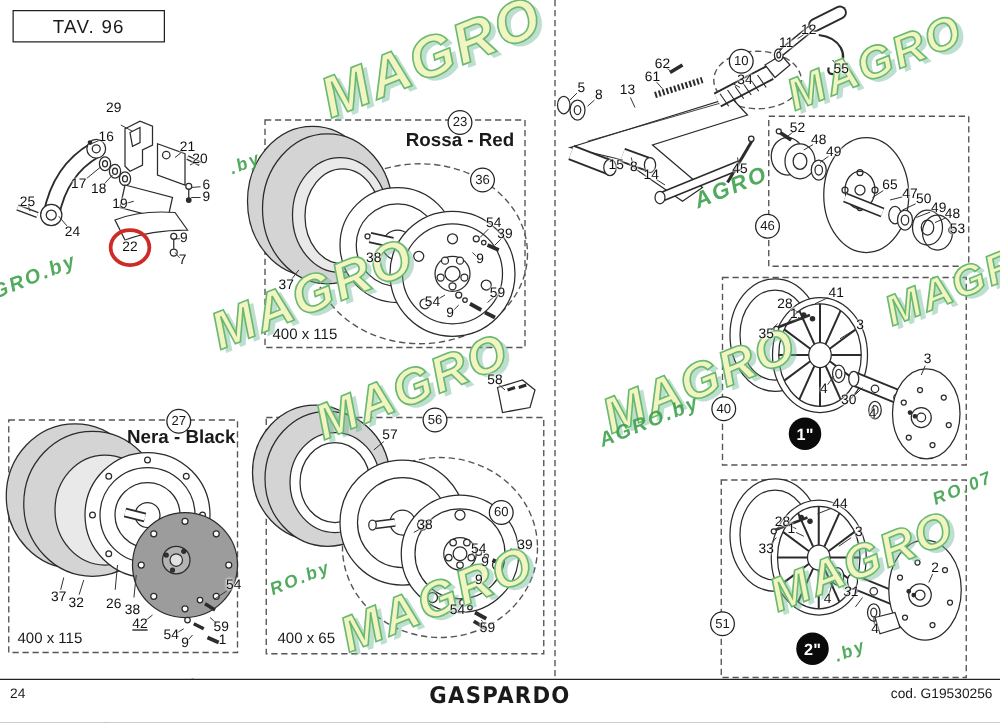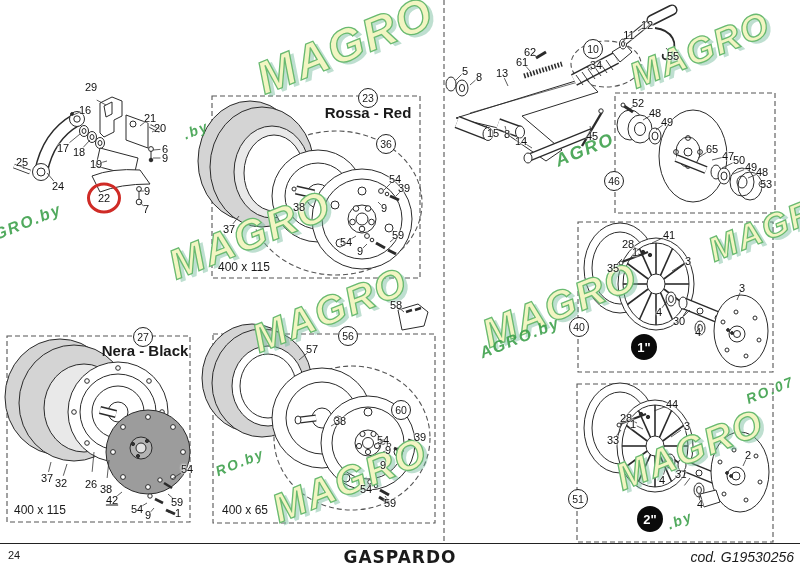--- a/index.html
+++ b/index.html
@@ -23,21 +23,21 @@
   .wm-green{color:#3fa14d;opacity:.9;}
   .tav-box{position:absolute;left:10px;top:8px;width:120px;height:24px;border:1.5px solid #222;background:#fff;
       display:flex;align-items:center;justify-content:center;font-size:15px;letter-spacing:1px;z-index:6;}
   .red-ring{position:absolute;left:104px;top:198px;width:28px;height:25px;border:3.2px solid #cf2b26;
       border-radius:50%;transform:translate(-50%,-50%);z-index:4;}
   #bottom-bar{position:absolute;left:0;top:543px;width:800px;height:35px;background:#fff;z-index:6;
       border-top:1px solid #222;}
   .pageno{position:absolute;left:8px;top:5px;font-size:11px;}
   .brand{position:absolute;left:0;right:0;top:3px;text-align:center;font-weight:900;font-size:17px;
       letter-spacing:1px;transform:scaleY(1.08);font-family:"DejaVu Sans","Liberation Sans",sans-serif;}
-  .code{position:absolute;right:6px;top:5px;font-size:14px;font-style:italic;}
+  .code{position:absolute;right:6px;top:5px;font-size:11px;}
 </style>
 </head>
 <body>
 
 <div id="page">
 
   <svg id="art" width="800" height="578" viewBox="0 0 800 578">
 
     <g stroke="#555" fill="none" stroke-width="1.1" stroke-dasharray="5 3">
       <rect x="212" y="96" width="208" height="182"></rect>
@@ -447,20 +447,23 @@
       <div class="wm wm-green" style="font-size: 18px; left: 585px; top: 150px;">AGRO</div>
       <div class="wm wm-green" style="font-size: 15px; left: 120px; top: 560px;">AGRO.by</div>
       <div class="wm wm-green" style="font-size: 14px; left: 680px; top: 520px;">.by</div>
       <div class="wm wm-green" style="font-size: 14px; left: 770px; top: 390px;">RO.07</div>
       <div class="wm wm-green" style="font-size: 14px; left: 510px; top: 562px;">.07</div>
       <div class="wm wm-green" style="font-size: 14px; left: 282px; top: 564px;">.07</div>
     </div>
 
   <div class="red-ring"></div>
 
+  <div class="tav-box">
+    <span>TAV. 96</span>
+  </div>
 
   <div id="label-layer">
       <div class="part-label" style="left: 91px; top: 87px;">29</div>
       <div class="part-label" style="left: 85px; top: 110px;">16</div>
       <div class="part-label" style="left: 150px; top: 118px;">21</div>
       <div class="part-label" style="left: 160px; top: 128px;">20</div>
       <div class="part-label" style="left: 165px; top: 149px;">6</div>
       <div class="part-label" style="left: 165px; top: 158px;">9</div>
       <div class="part-label" style="left: 63px; top: 148px;">17</div>
       <div class="part-label" style="left: 79px; top: 152px;">18</div>

